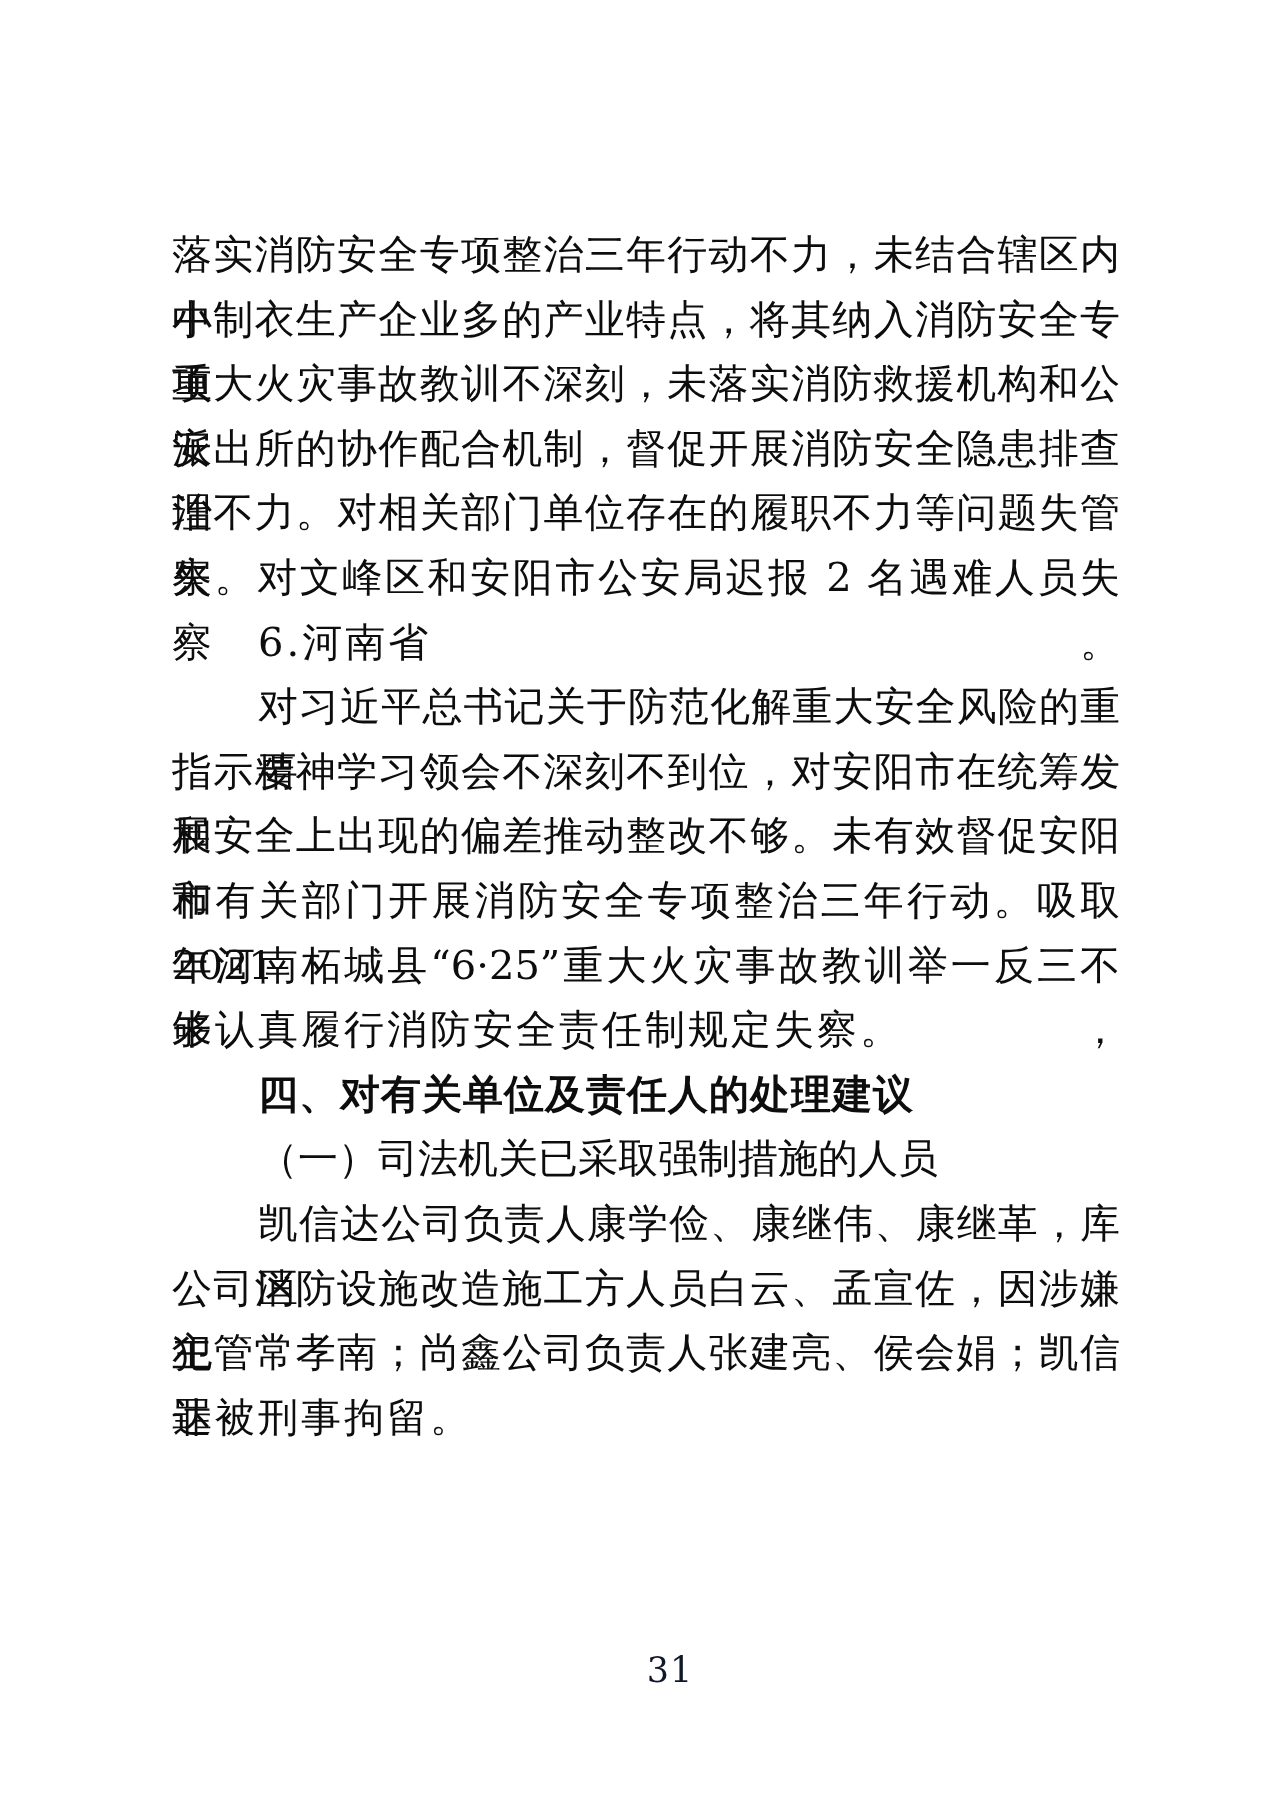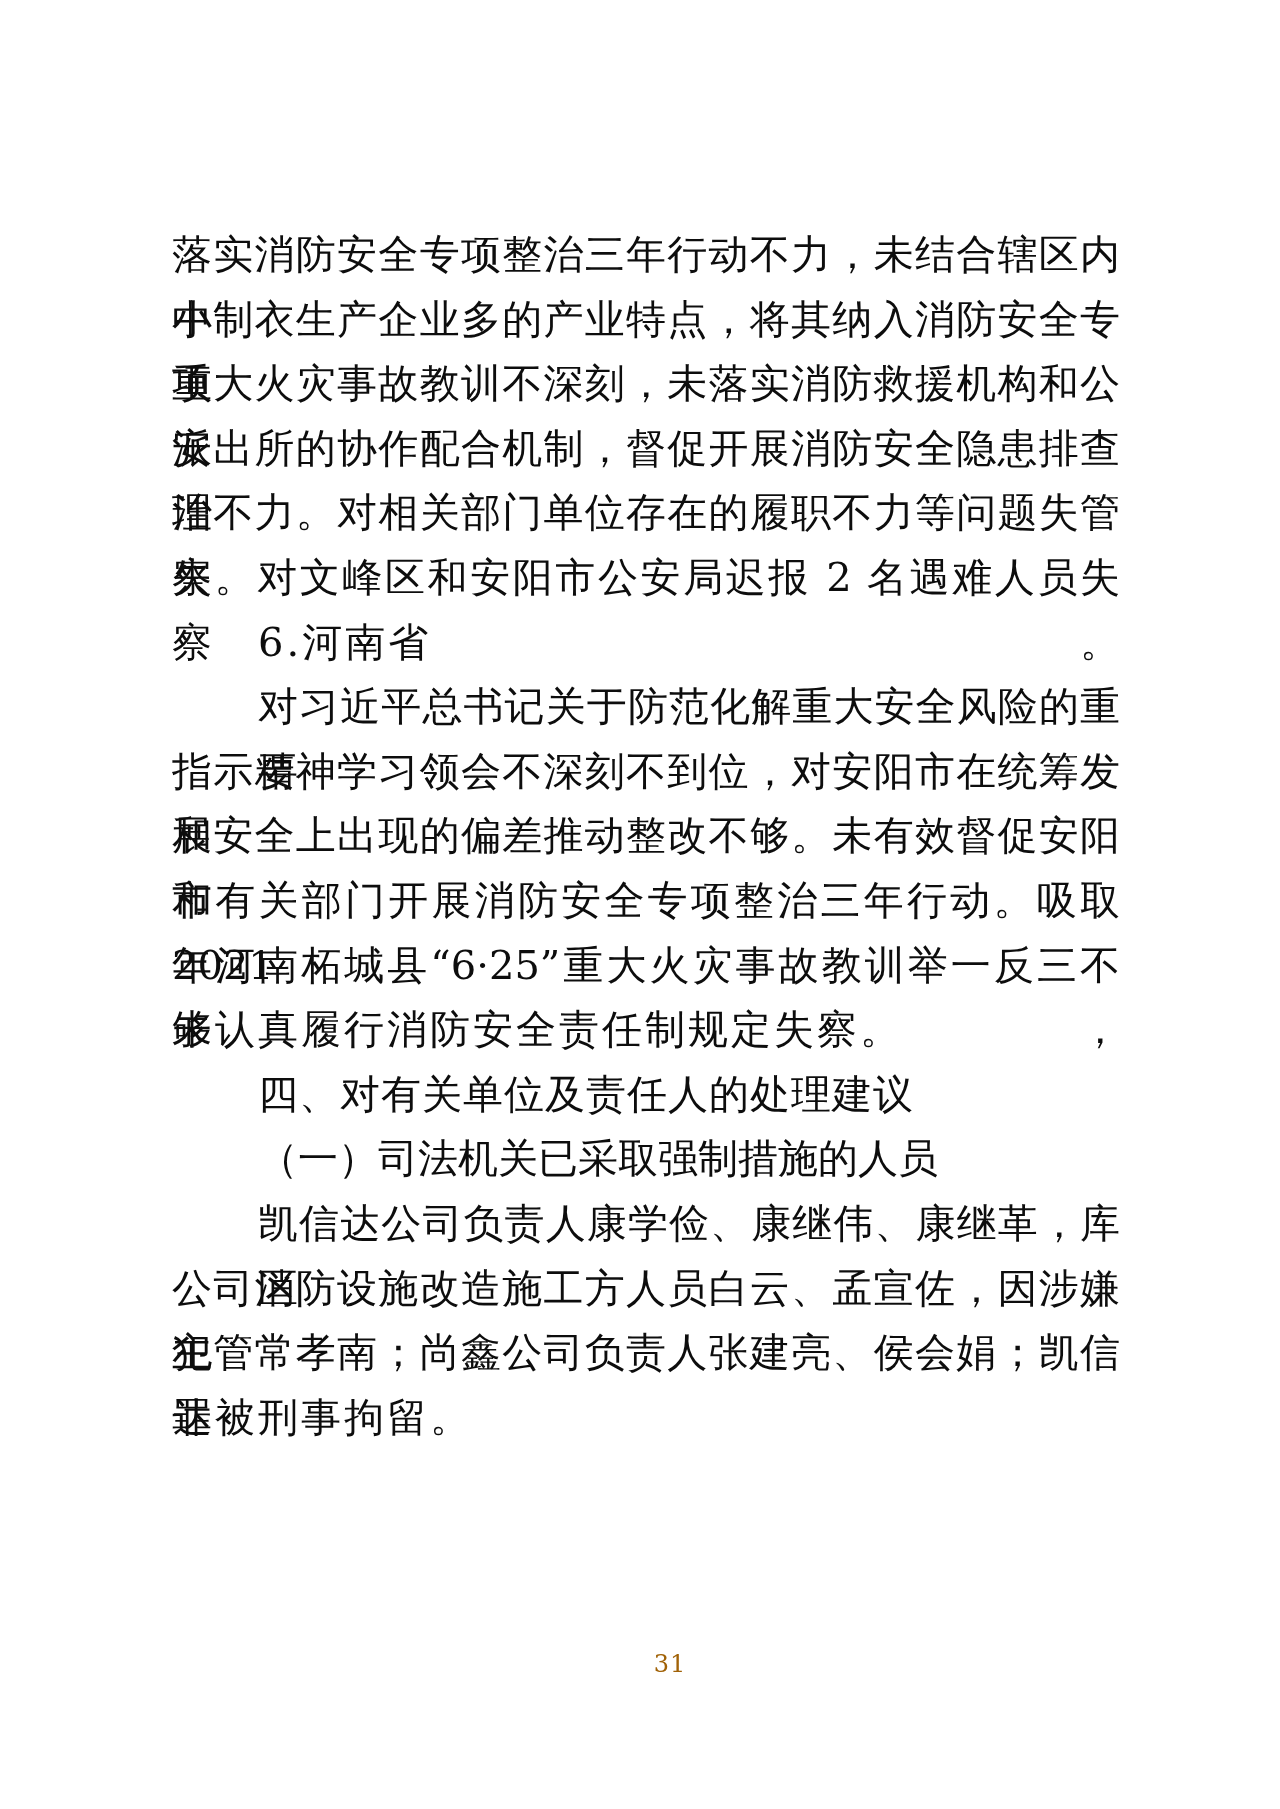--- a/index.html
+++ b/index.html
@@ -28,37 +28,37 @@
   }
   .just {
     letter-spacing:0;
     white-space:normal;
     text-align:justify;
     text-align-last:justify;
   }
   .indent { padding-left:86px; }
   .heading-hei {
     font-family:"DejaVu Sans","Liberation Sans",sans-serif;
-    font-weight:normal;
+    font-weight:bold;
     letter-spacing:1px;
   }
   .heading-kai {
     font-weight:normal;
     letter-spacing:0px;
   }
   .pagenum {
     position:absolute;
     top:1650px;
     left:60px;
     right:0;
     text-align:center;
-    font-size:24px;
+    font-size:35px;
     letter-spacing:1px;
     font-family:"DejaVu Serif","Liberation Serif",serif;
-    color:#a16207;
+    color:#0f172a;
   }
 </style>
 </head>
 <body>
 
 <div class="page">
   <div class="textblock">
     <div class="line just">落实消防安全专项整治三年行动不力，未结合辖区内中</div>
     <div class="line just">小制衣生产企业多的产业特点，将其纳入消防安全专项</div>
     <div class="line just">重大火灾事故教训不深刻，未落实消防救援机构和公安</div>

